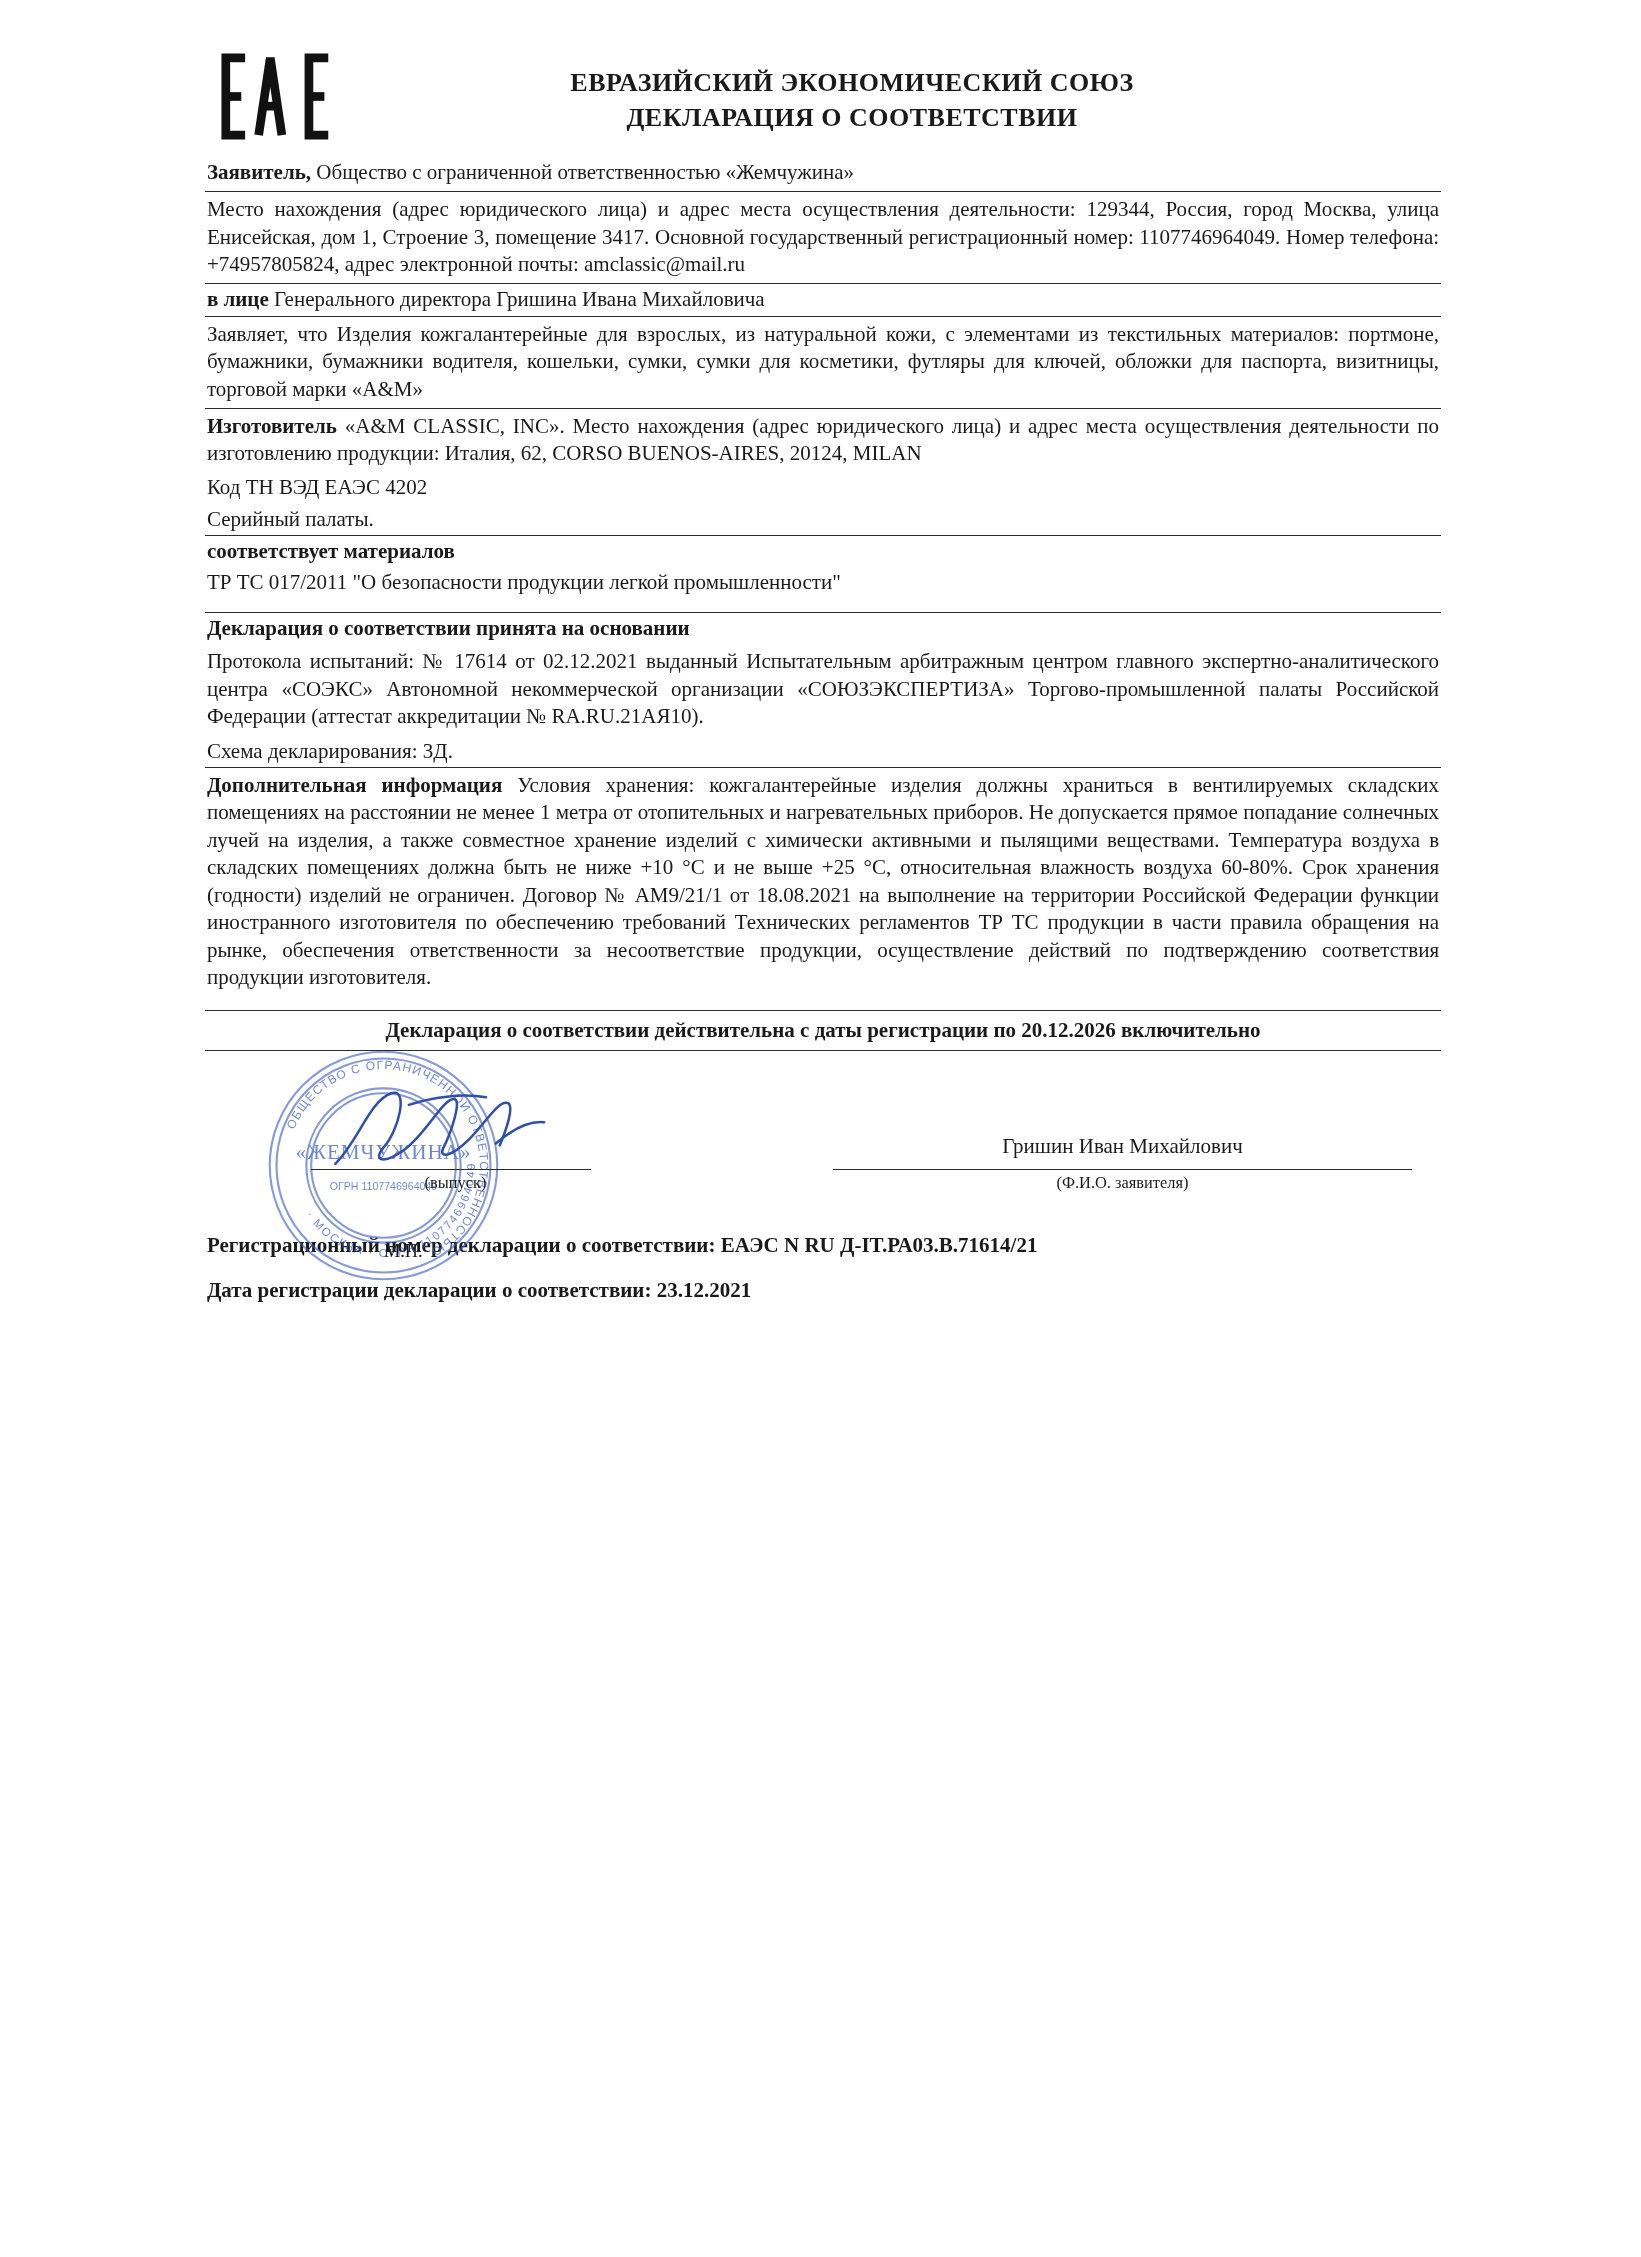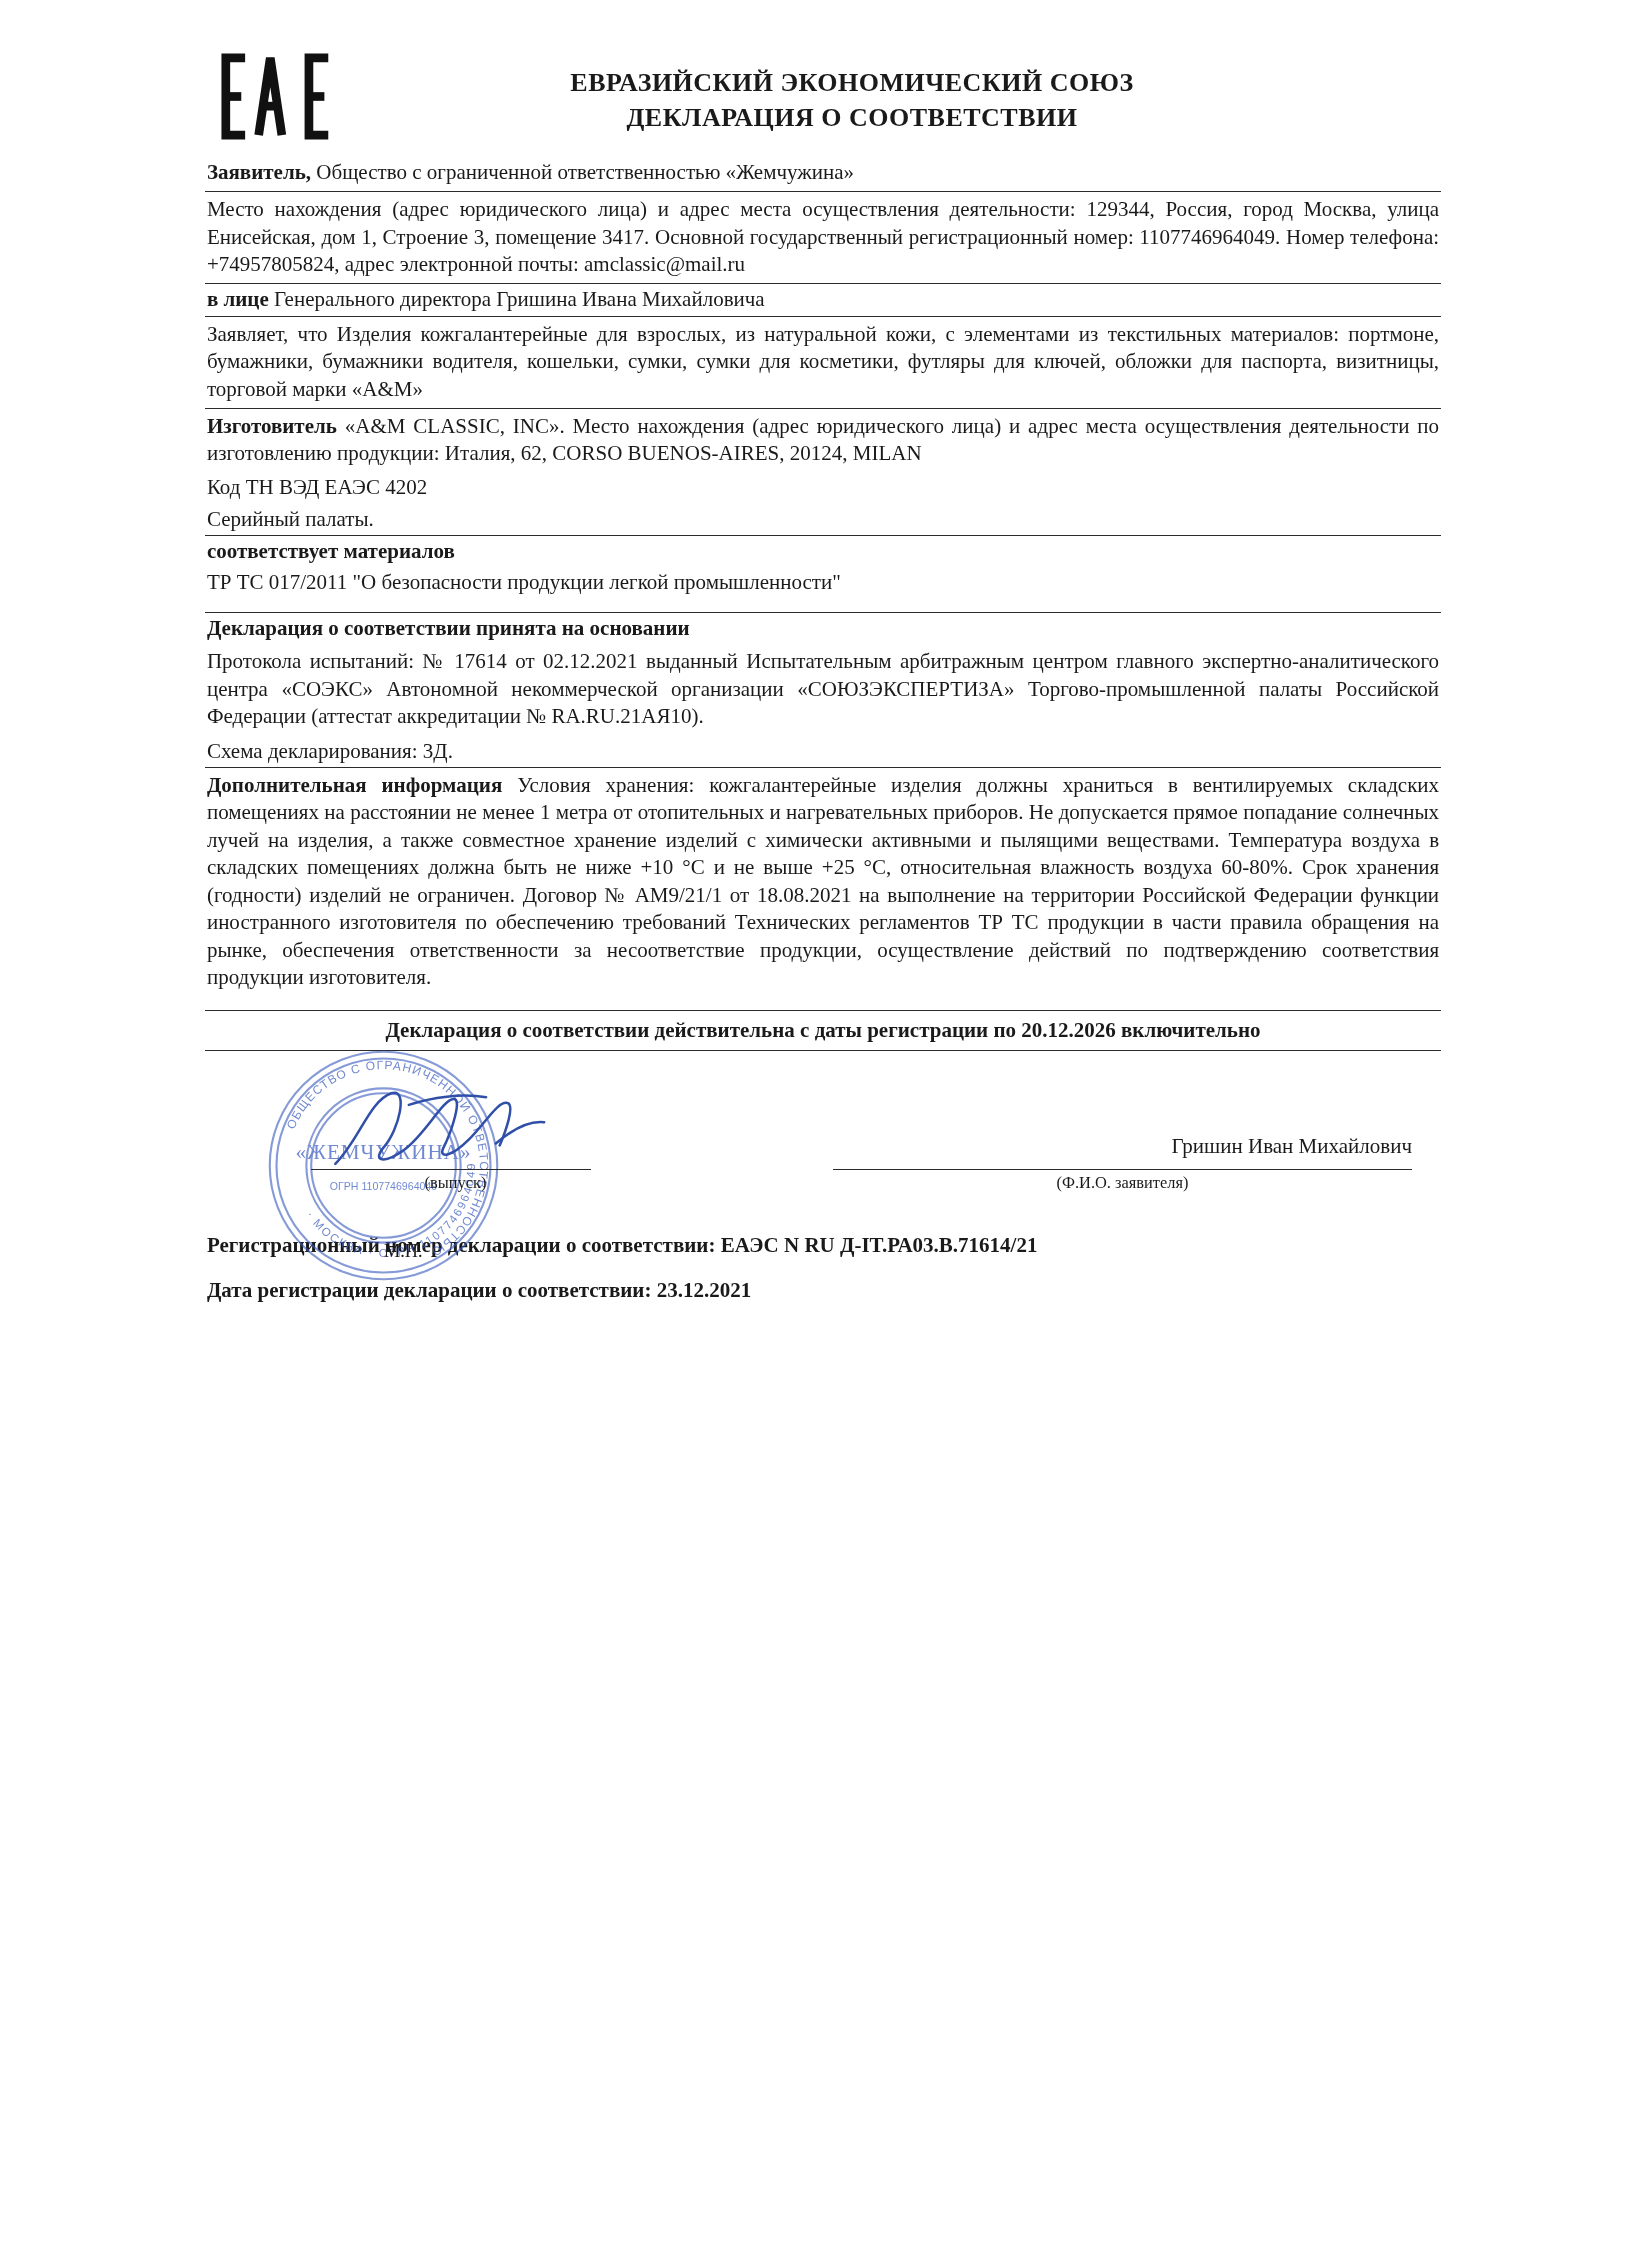--- a/index.html
+++ b/index.html
@@ -115,21 +115,21 @@
     left: 628px;
     top: 114px;
     width: 579px;
     border-bottom: 1.3px solid #2b2b2b;
   }
   .sig-right-name {
     position: absolute;
     left: 628px;
     top: 79px;
     width: 579px;
-    text-align: right;
+    text-align: center;
     font-size: 21px;
   }
   .sig-right-label {
     position: absolute;
     left: 628px;
     top: 118px;
     width: 579px;
     text-align: center;
     font-size: 16.4px;
   }

